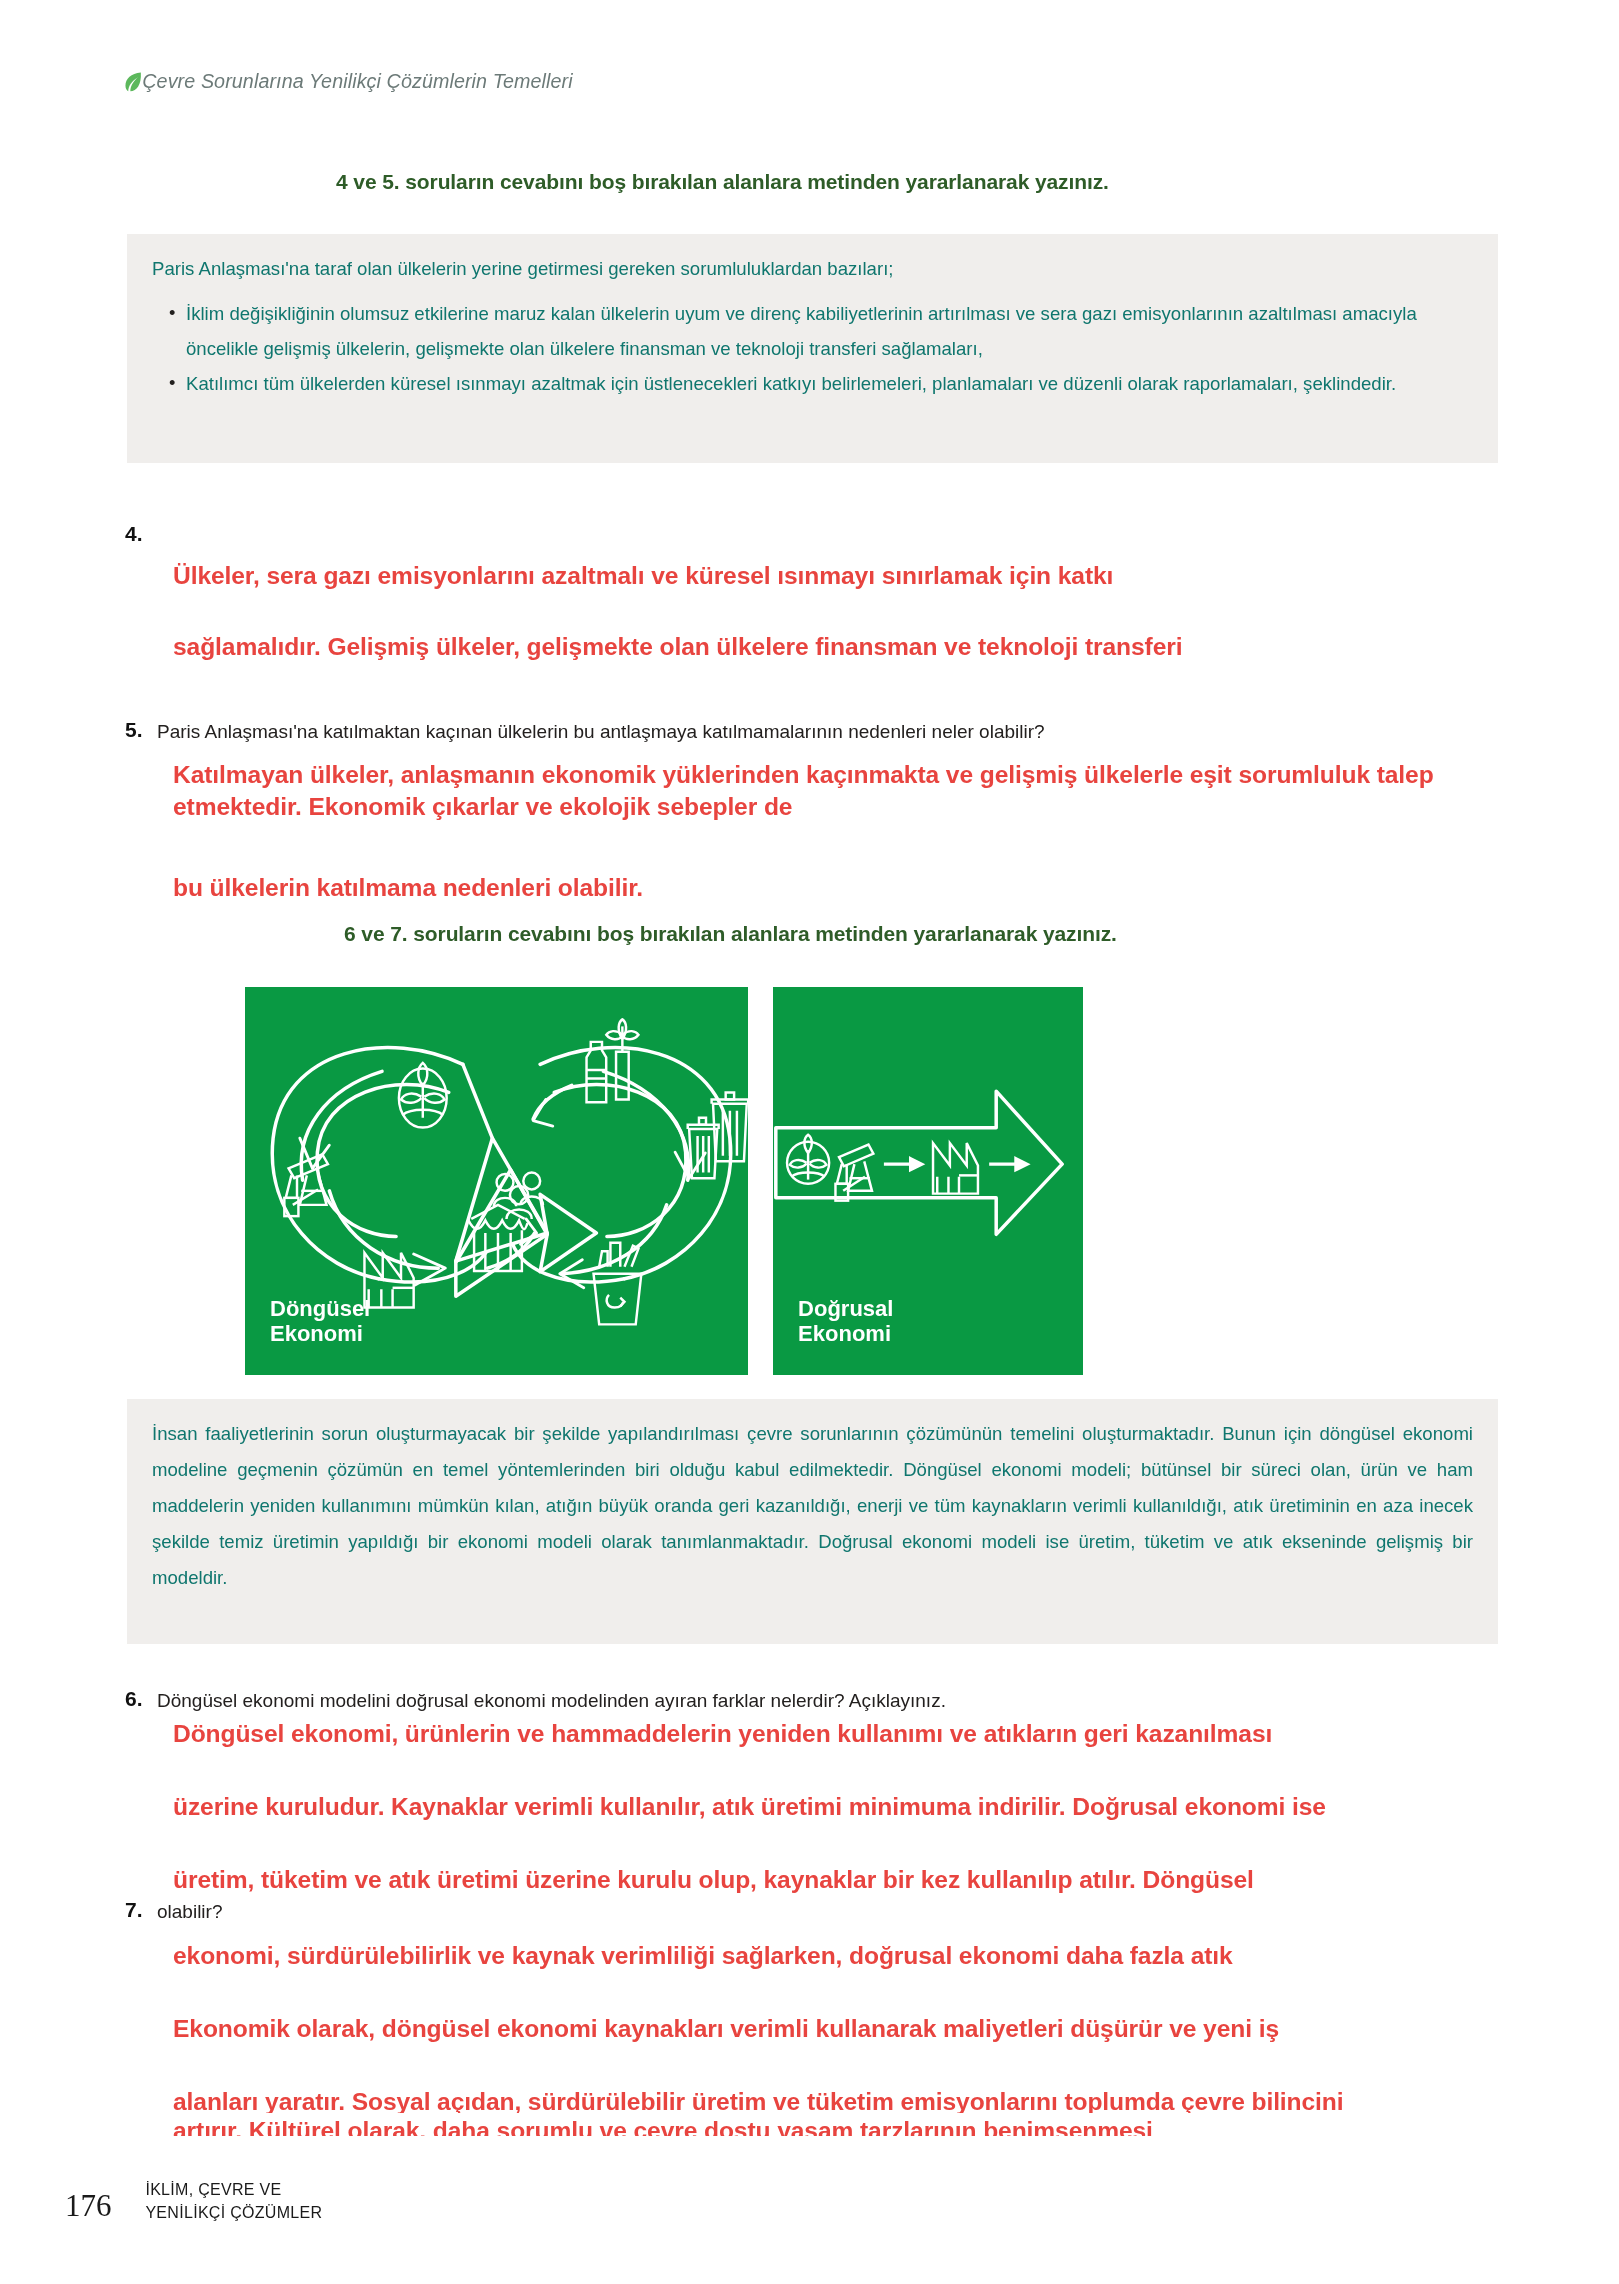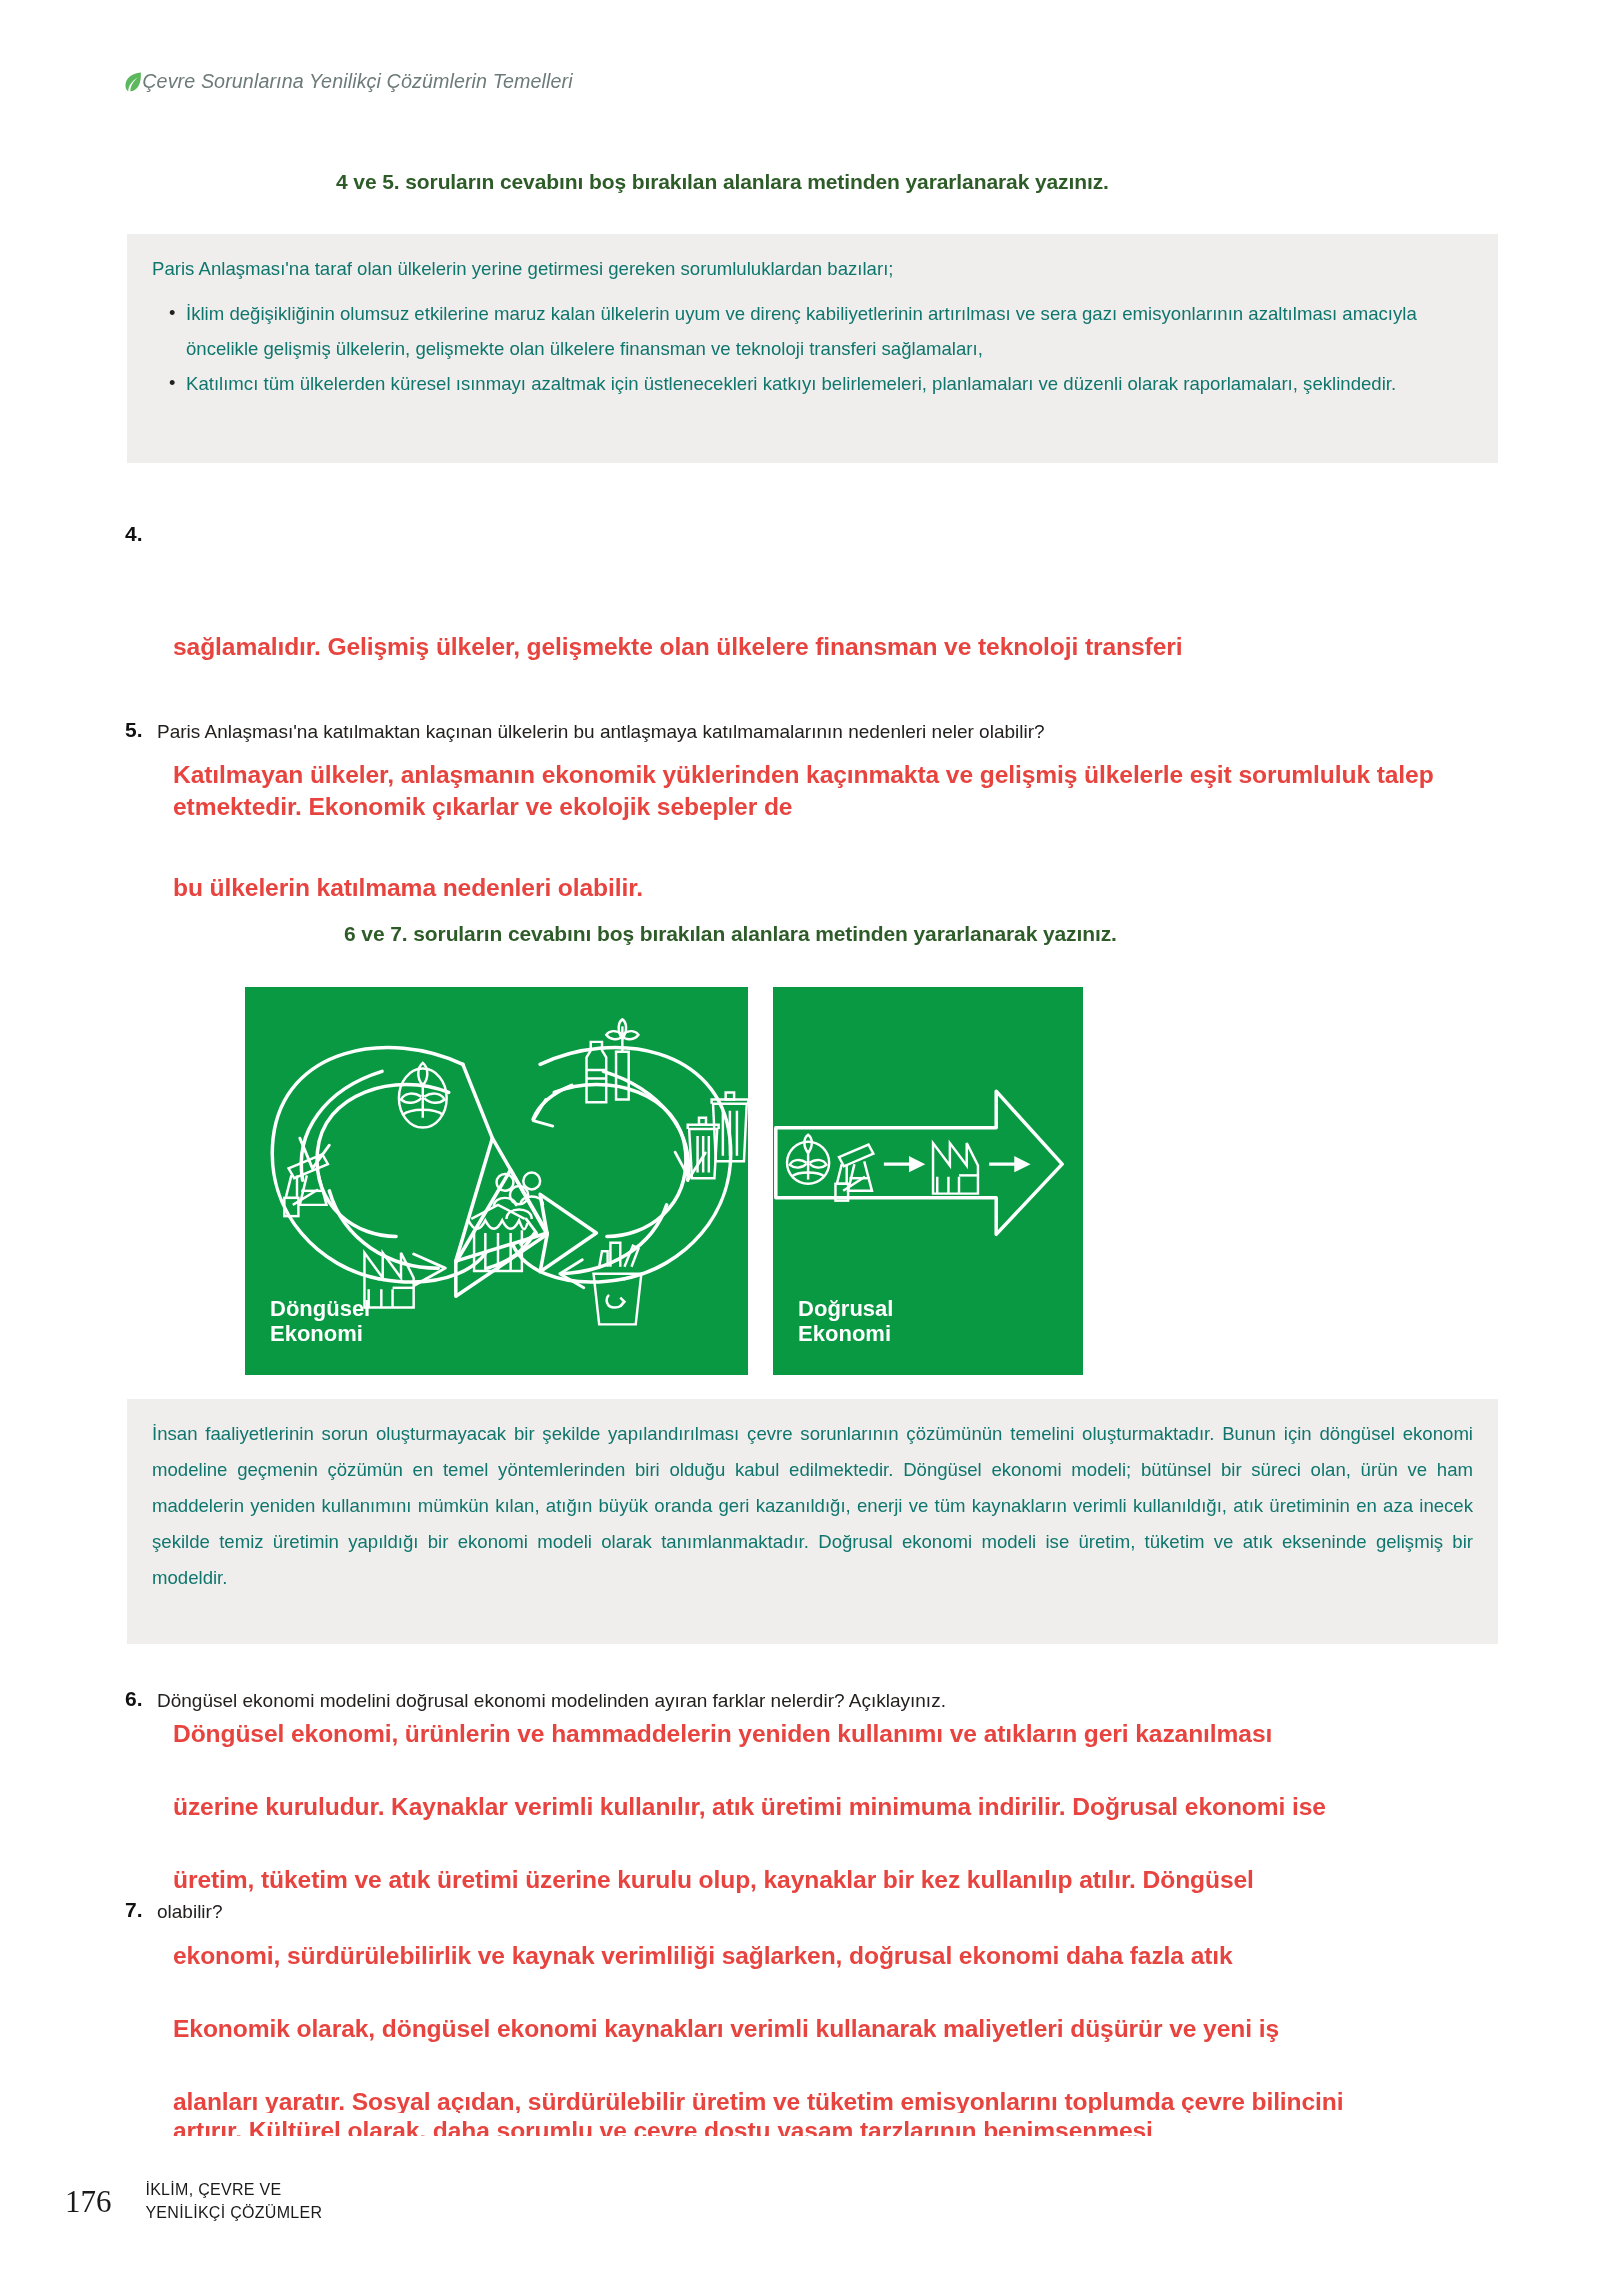--- a/index.html
+++ b/index.html
@@ -178,21 +178,21 @@
     white-space: pre-line;
   }
   .figure svg { display: block; }
 
   
   .footer {
     position: absolute;
     left: 65px;
     top: 2179px;
     display: flex;
-    align-items: center;
+    align-items: flex-end;
     gap: 0;
   }
   .footer-pageno {
     font-family: "Liberation Serif", serif;
     font-size: 31px;
     color: #1a1a1a;
     padding-right: 17px;
     display: flex;
     align-items: center;
   }
@@ -232,20 +232,21 @@
       <ul class="bullets">
         <li>İklim değişikliğinin olumsuz etkilerine maruz kalan ülkelerin uyum ve direnç kabiliyetlerinin artırılması ve sera gazı emisyonlarının azaltılması amacıyla öncelikle gelişmiş ülkelerin, gelişmekte olan ülkelere finansman ve teknoloji transferi sağlamaları,</li>
         <li>Katılımcı tüm ülkelerden küresel ısınmayı azaltmak için üstlenecekleri katkıyı belirlemeleri, planlamaları ve düzenli olarak raporlamaları, şeklindedir.</li>
       </ul>
     </div>
   </div>
 
   <div class="question" id="question-4">
     <span class="q-num">4.</span>
   </div>
+  <div class="answer" id="answer-4">Ülkeler, sera gazı emisyonlarını azaltmalı ve küresel ısınmayı sınırlamak için katkı</div>
   <div class="answer" id="answer-4b">sağlamalıdır. Gelişmiş ülkeler, gelişmekte olan ülkelere finansman ve teknoloji transferi</div>
 
   <div class="question" id="question-5">
     <span class="q-num">5.</span>
     <span class="q-text">Paris Anlaşması'na katılmaktan kaçınan ülkelerin bu antlaşmaya katılmamalarının nedenleri neler olabilir?</span>
   </div>
   <div class="answer" id="answer-5">Katılmayan ülkeler, anlaşmanın ekonomik yüklerinden kaçınmakta ve gelişmiş ülkelerle eşit sorumluluk talep etmektedir. Ekonomik çıkarlar ve ekolojik sebepler de</div>
   <div class="answer" id="answer-5b">bu ülkelerin katılmama nedenleri olabilir.</div>
 
   <div class="instruction" id="instruction-67">6 ve 7. soruların cevabını boş bırakılan alanlara metinden yararlanarak yazınız.</div>

